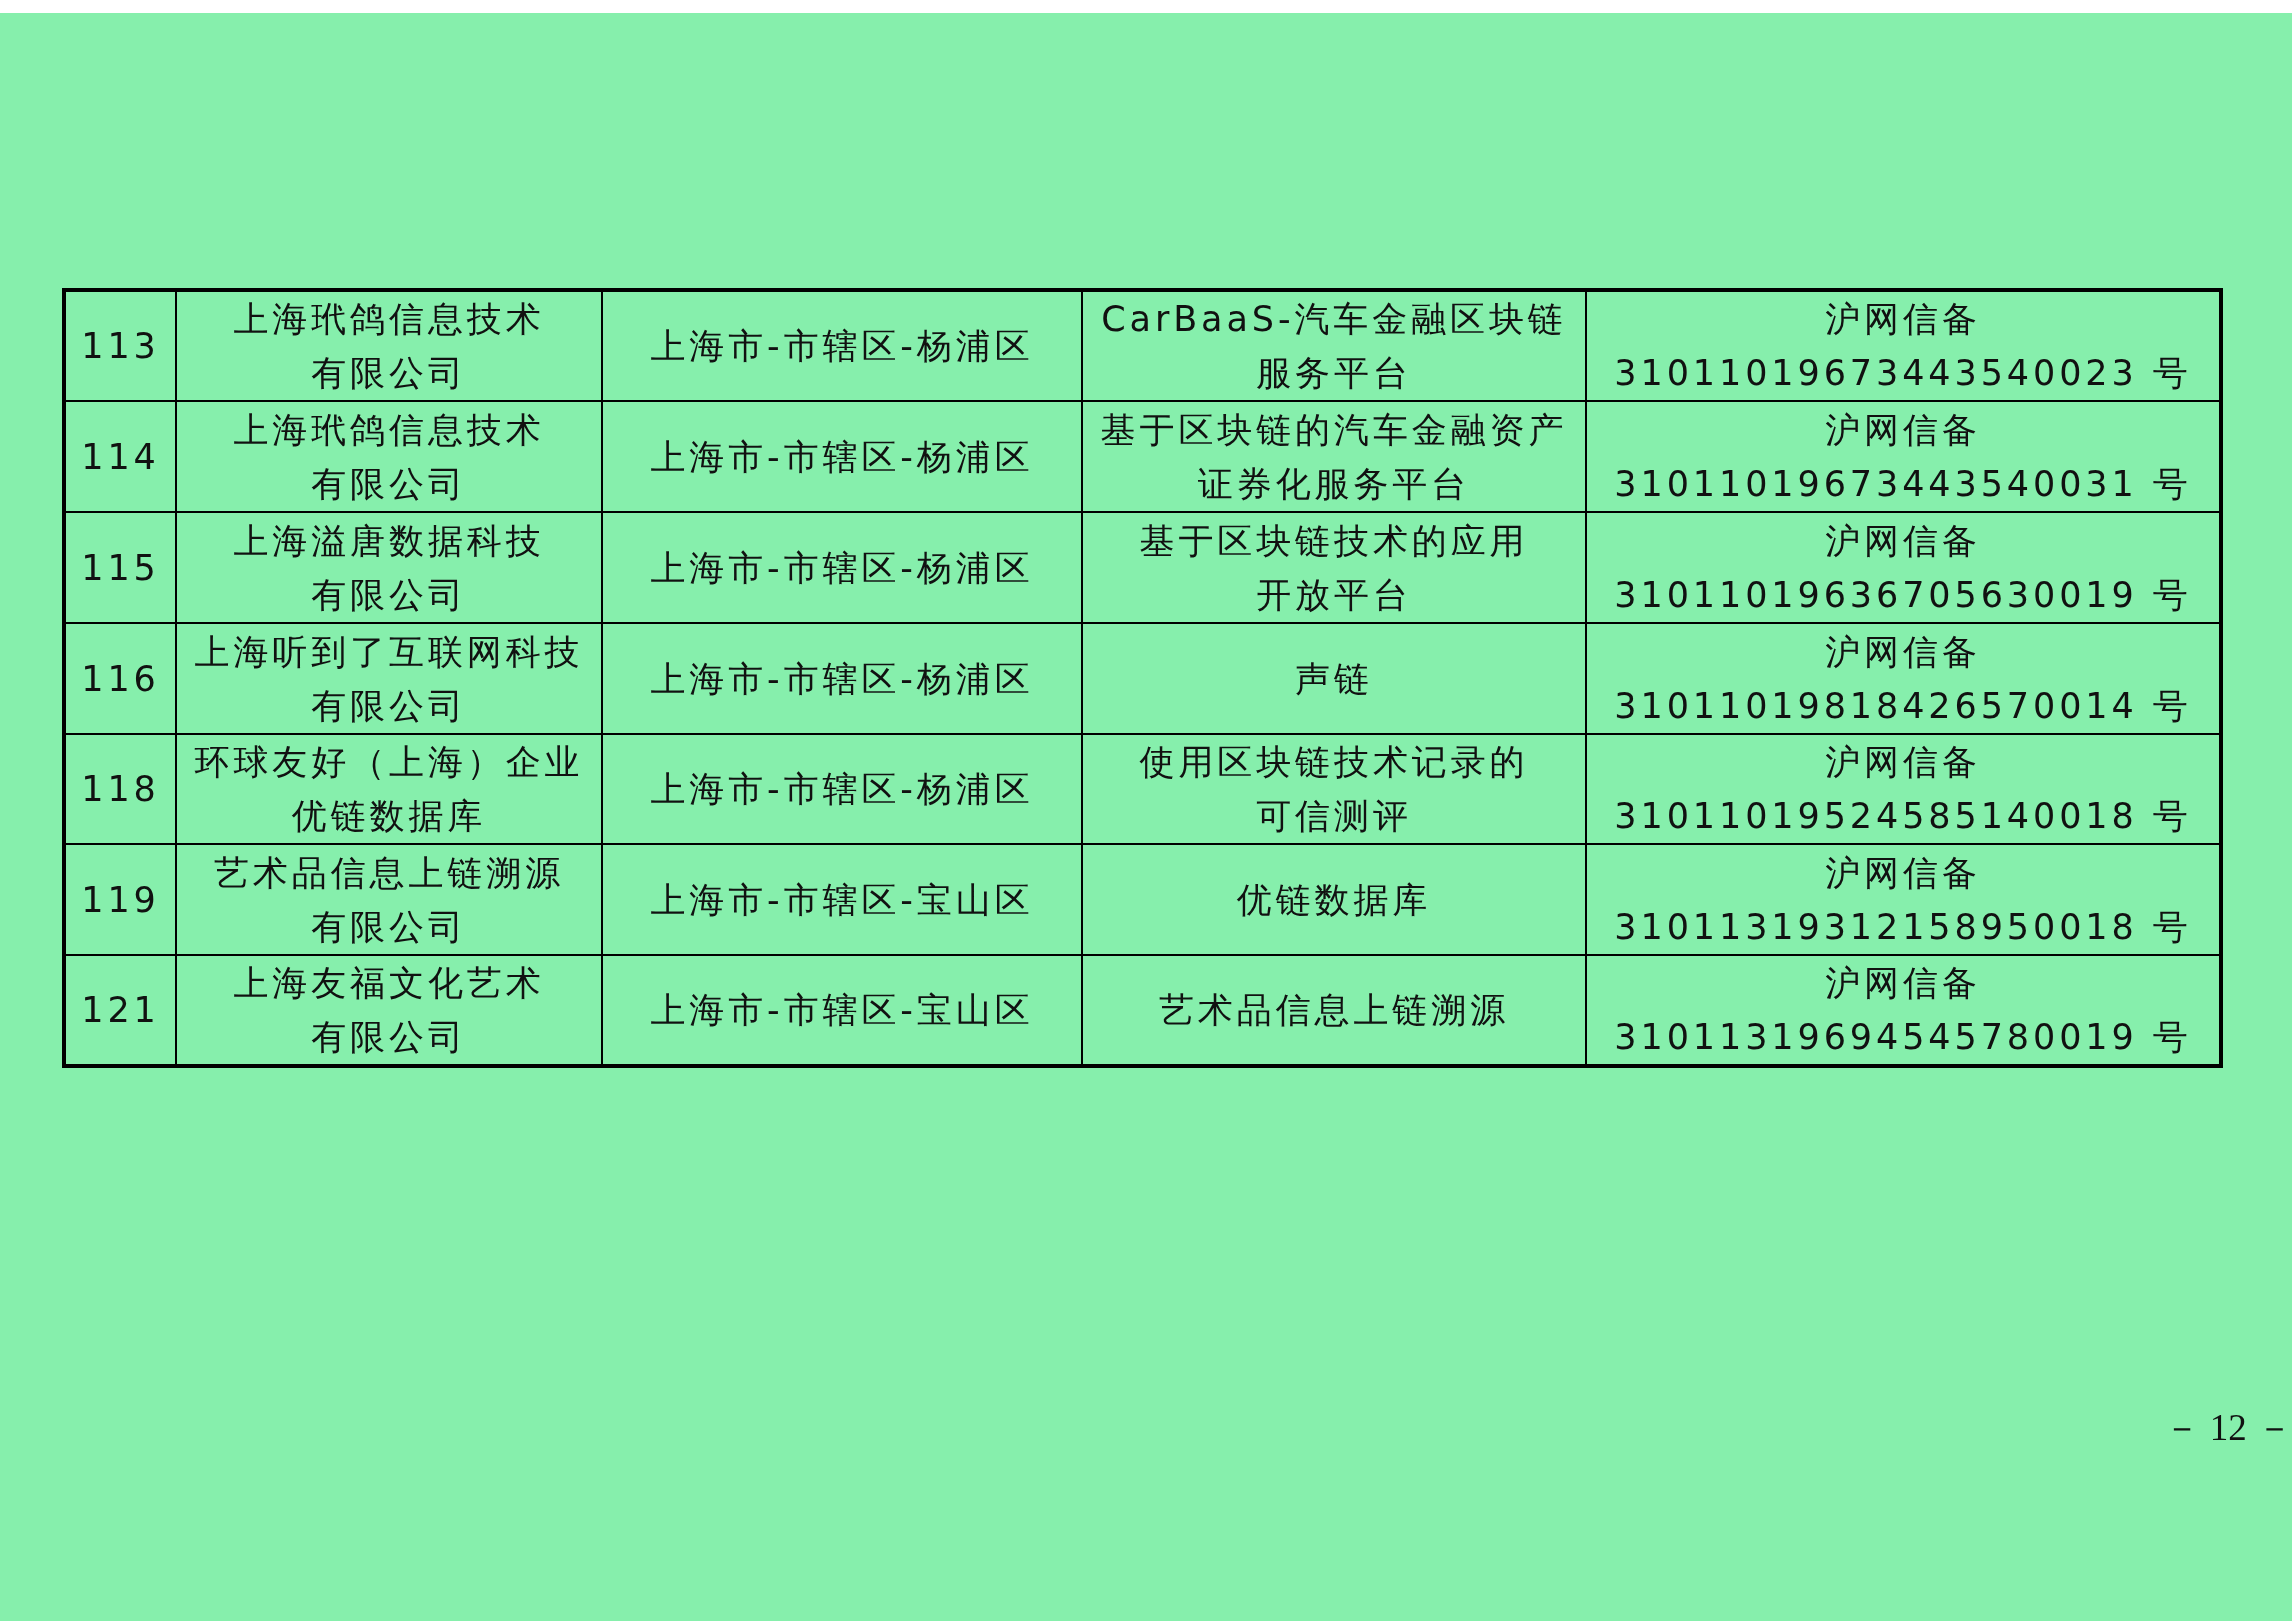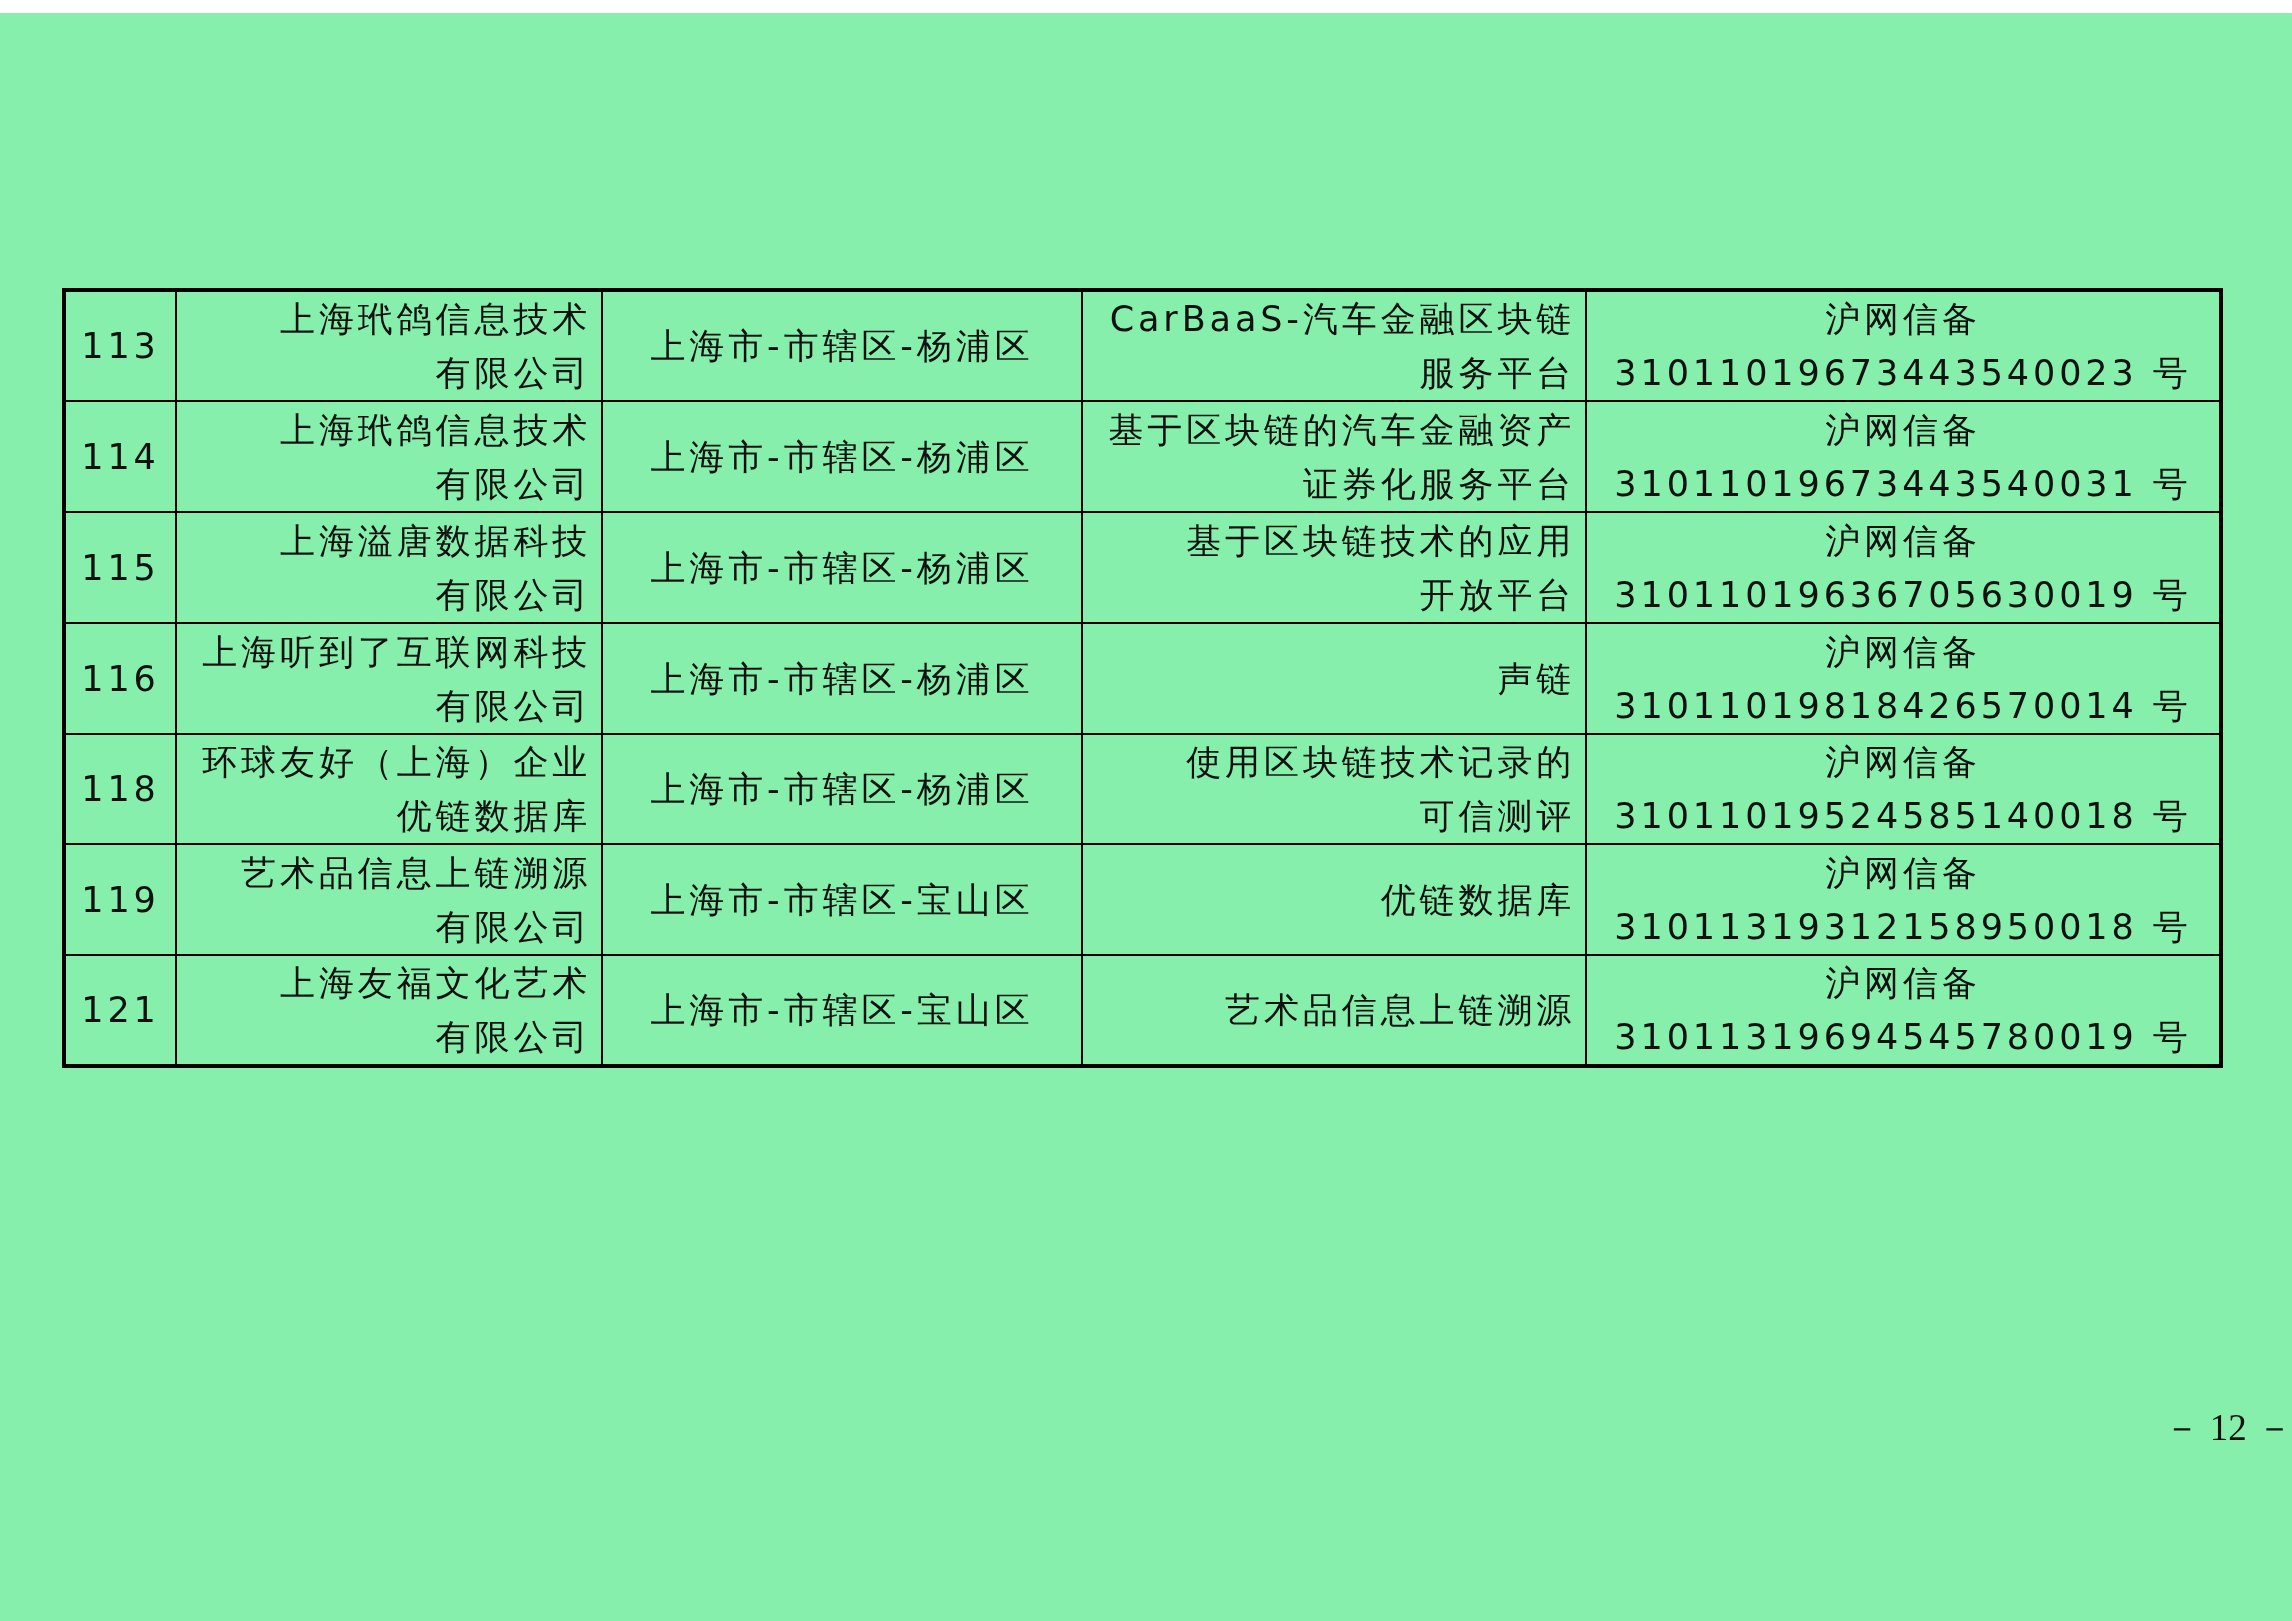--- a/index.html
+++ b/index.html
@@ -11,21 +11,21 @@
     width: 2157px; border-collapse: collapse;
     border: 4.9px solid #000; table-layout: fixed;
   }
   table.reg td {
     border: 2px solid #000; text-align: center; vertical-align: middle;
     font-size: 35px; line-height: 54px; padding: 0 9.8px; letter-spacing: 3.9px;
     font-family: "DejaVu Sans", "Liberation Sans", sans-serif; font-weight: normal;
   }
   table.reg tr { border-bottom: 2.9px solid #000; }
   td.num { font-family: "Liberation Serif", "DejaVu Serif", serif; font-size: 37px; letter-spacing: 0; }
-  .line { display: block; text-align: right; }
+  .line { display: block; }
   .pagenum { position: absolute; left: 0; width: 2293px; top: 1390px; text-align: right;
              font-family: "Liberation Serif", "DejaVu Serif", serif; font-size: 37px; }
 </style>
 </head>
 <body>
 
 <div class="page">
   <table class="reg">
     <colgroup>
       <col style="width:112px">

